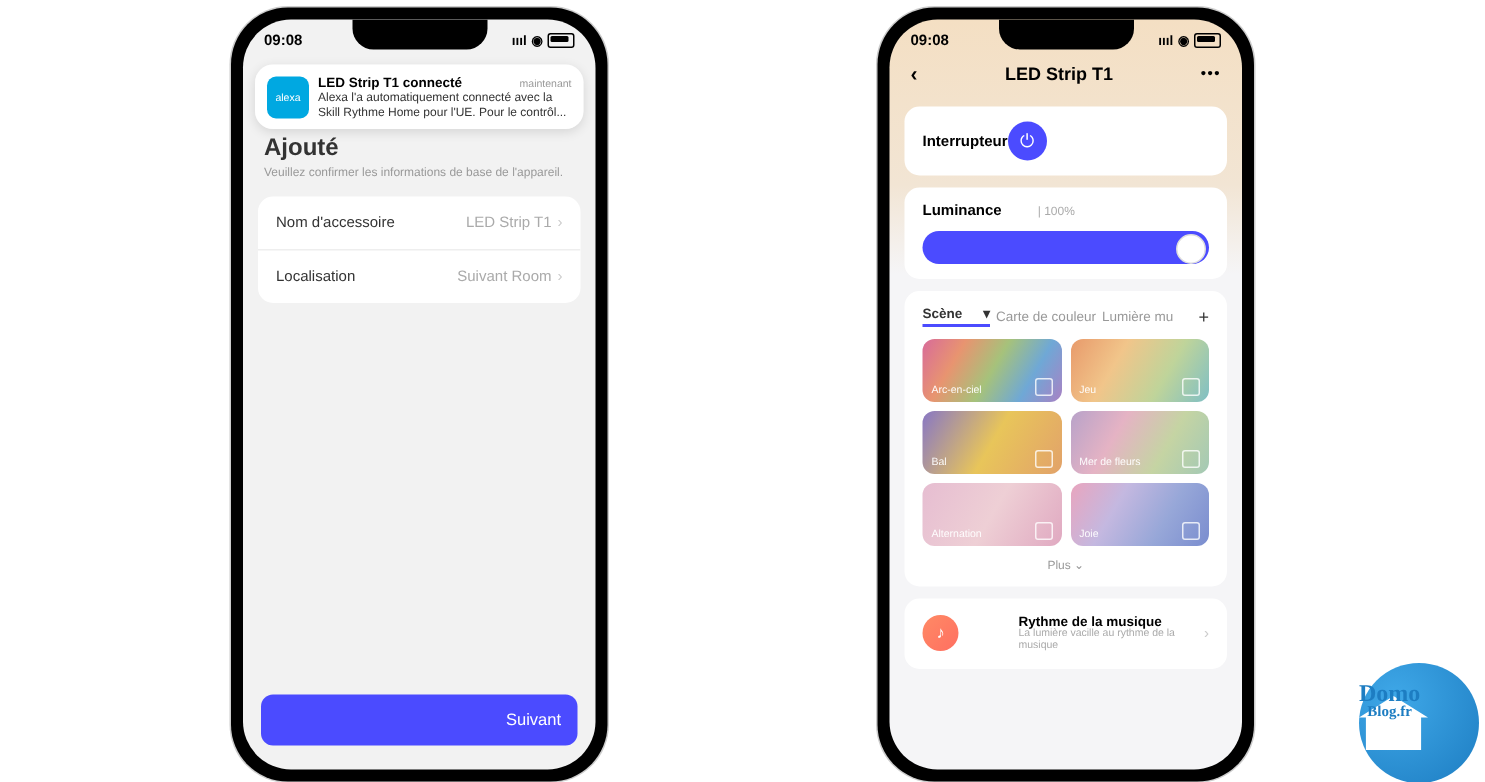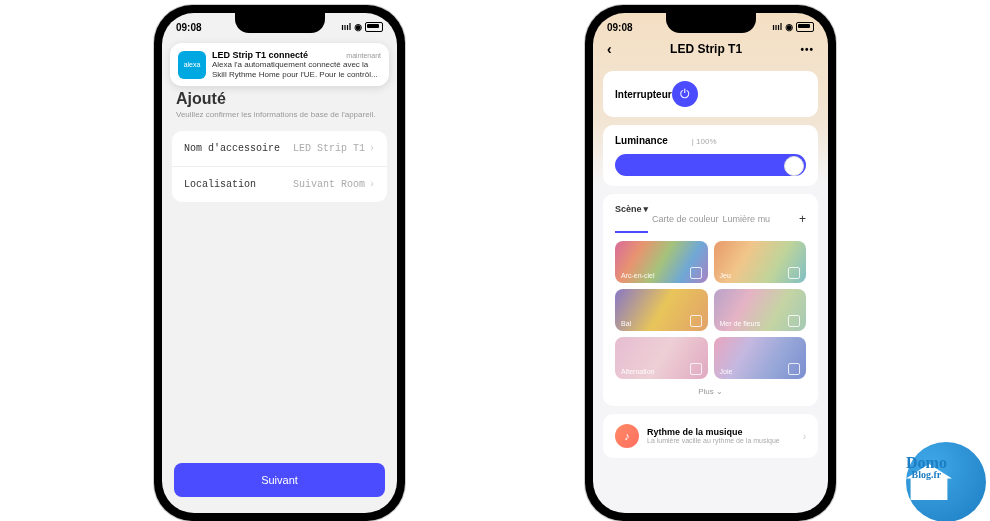--- a/index.html
+++ b/index.html
@@ -61,21 +61,21 @@
     .battery::after { content: ''; position: absolute; top: 1px; left: 1px; width: 12px; height: 4px; background: #000; border-radius: 1px; }
     
     
     .p1 .screen { background: #f2f2f2; }
     .notification {
       margin: 30px 8px 6px;
       background: rgba(255,255,255,0.95);
       border-radius: 12px;
       padding: 7px 8px;
       display: flex;
-      align-items: center;
+      align-items: flex-end;
       gap: 6px;
       box-shadow: 0 2px 8px rgba(0,0,0,0.12);
     }
     .notif-icon {
       width: 28px; height: 28px;
       background: #00a8e1;
       border-radius: 6px;
       color: #fff;
       display: flex; align-items: center; justify-content: center;
       font-size: 7px;
@@ -86,40 +86,39 @@
     .notif-title { font-size: 9px; font-weight: 600; }
     .notif-time { font-size: 7px; color: #999; }
     .notif-text { font-size: 8px; color: #333; line-height: 1.2; overflow: hidden; }
     .page-title { padding: 0 14px; font-size: 16px; font-weight: 600; color: #333; margin-top: -2px; }
     .page-sub { padding: 0 14px; font-size: 8px; color: #999; margin-top: 2px; }
     .settings-card {
       margin: 12px 10px;
       background: #fff;
       border-radius: 10px;
       overflow: hidden;
-      font-family: Liberation Mono, monospace;
     }
     .settings-row {
       padding: 12px 12px;
       display: flex;
       justify-content: space-between;
       align-items: center;
       font-size: 10px;
       border-bottom: 1px solid #eee;
     }
     .settings-row:last-child { border-bottom: none; }
     .settings-label { color: #333; font-weight: 500; }
     .settings-value { color: #aaa; display: flex; align-items: center; gap: 4px; }
     .chev { color: #ccc; font-size: 10px; }
     .next-btn {
       position: absolute;
       bottom: 16px; left: 12px; right: 12px;
       background: #4b4bff;
       color: #fff;
-      text-align: center;
+      text-align: right;
       padding: 11px;
       border-radius: 8px;
       font-size: 11px;
       font-weight: 400;
     }
     
     
     .p2 .screen { background: linear-gradient(180deg, #f4dfc3 0%, #f2e5d4 22%, #f5f5f7 34%); }
     .header2 {
       padding: 28px 14px 6px;
@@ -135,21 +134,21 @@
     .card2 { background: #fff; border-radius: 10px; padding: 10px 12px; margin-top: 8px; }
     .switch-row { display: flex; align-items: center; }
     .switch-label { font-size: 10px; font-weight: 600; }
     .power-btn { width: 26px; height: 26px; border-radius: 50%; background: #4b4bff; display: flex; align-items: center; justify-content: center; color: #fff; font-size: 12px; }
     .lum-row { display: flex; align-items: baseline; gap: 24px; font-size: 10px; font-weight: 600; }
     .lum-val { font-size: 8px; color: #aaa; font-weight: 400; }
     .slider { margin-top: 8px; height: 22px; background: #4b4bff; border-radius: 11px; position: relative; }
     .slider-thumb { position: absolute; right: 2px; top: 2px; width: 18px; height: 18px; border-radius: 50%; background: #fff; border: 1px solid #ddd; }
     .tabs { display: flex; justify-content: space-between; align-items: center; margin-bottom: 8px; gap: 4px; font-size: 9px; white-space: nowrap; }
     .tab { color: #999; }
-    .tab.active { color: #333; font-weight: 700; border-bottom: 2px solid #4b4bff; padding-bottom: 17px; display: inline-flex; align-items: center; gap: 2px; }
+    .tab.active { color: #333; font-weight: 700; border-bottom: 2px solid #4b4bff; padding-bottom: 2px; display: inline-flex; align-items: center; gap: 14px; }
     .tab-add { color: #333; font-size: 12px; font-weight: 300; margin-left: auto; }
     .scene-grid { display: grid; grid-template-columns: 1fr 1fr; gap: 6px; }
     .scene {
       height: 42px;
       border-radius: 8px;
       position: relative;
       overflow: hidden;
     }
     .scene-label {
       position: absolute;
@@ -171,21 +170,21 @@
     .s-alt { background: linear-gradient(120deg,#e6bdd1,#eecfd5,#e0a9c1); }
     .s-joie { background: linear-gradient(120deg,#e9a5be,#c4b8e0,#97a7d8,#7a8dcf); }
     .plus { text-align: center; font-size: 8px; color: #999; margin-top: 8px; }
     .music-row { display: flex; align-items: center; gap: 8px; }
     .music-icon {
       width: 24px; height: 24px; border-radius: 50%;
       background: linear-gradient(135deg,#ff8a65,#ff6f61);
       display: flex; align-items: center; justify-content: center;
       color: #fff; font-size: 11px;
     }
-    .music-body { flex: 1; }
+    .music-body { flex: 1; margin-left: 32px; }
     .music-title { font-size: 9px; font-weight: 600; }
     .music-sub { font-size: 7px; color: #aaa; line-height: 1.2; }
     .music-chev { color: #ccc; font-size: 10px; }
     
     .logo {
       position: absolute;
       bottom: 4px; right: 4px;
       width: 80px; height: 80px;
       border-radius: 50%;
       background: radial-gradient(circle at 30% 30%, #3fa8e8, #1d7dc2);

